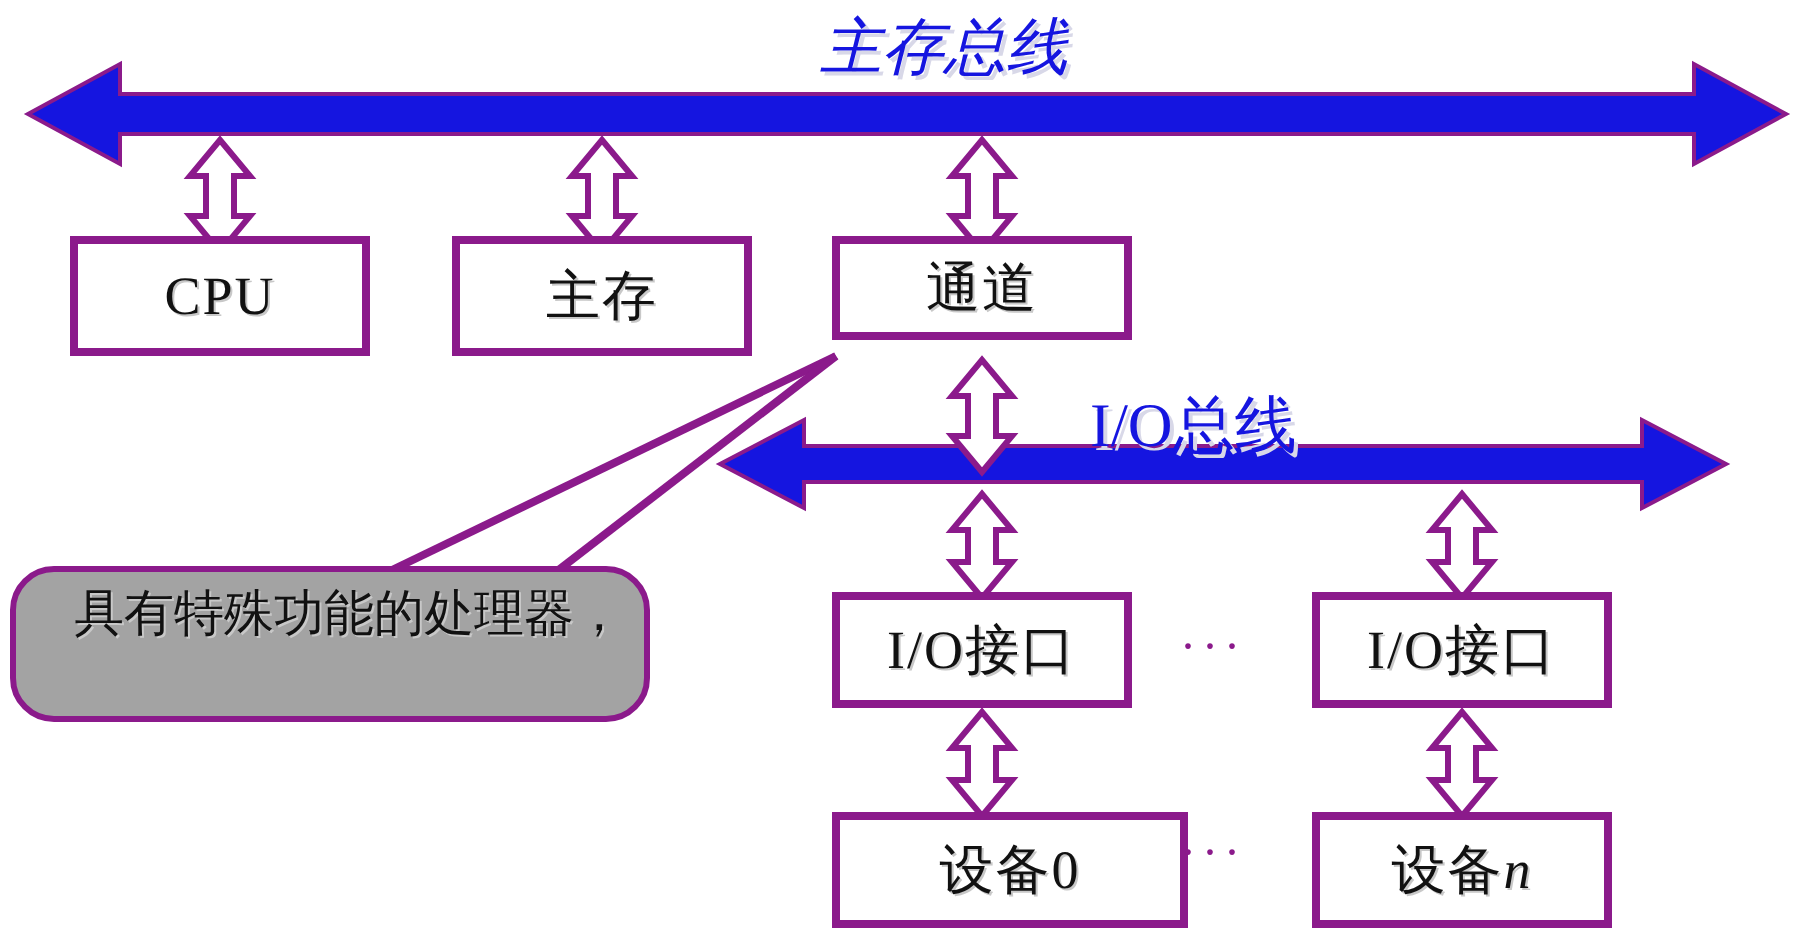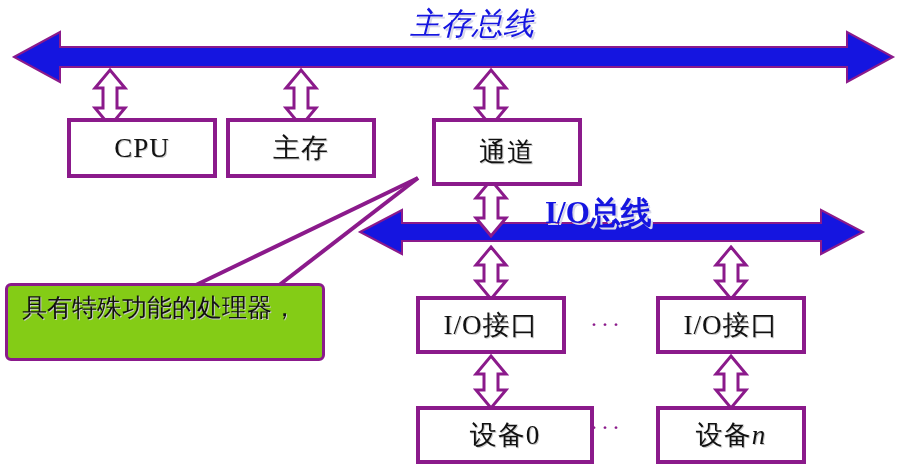--- a/index.html
+++ b/index.html
@@ -45,24 +45,25 @@
     font-size: 31px;
     color: #1515e0;
     white-space: nowrap;
     text-shadow: 2px 2px 0 #d8d8e8;
     z-index: 4;
   }
   .callout {
     position: absolute;
     box-sizing: border-box;
     border: 3px solid #8B1A8B;
-    border-radius: 6px;
-    background: #84cc16;
+    border-radius: 22px;
+    background: #a3a3a3;
     z-index: 5;
     padding: 6px 10px 6px 14px;
+    text-align: right;
   }
   .callout-line {
     font-family: "Liberation Serif", "DejaVu Serif", serif;
     font-size: 25px;
     color: #111111;
     line-height: 1.27;
     white-space: nowrap;
     text-shadow: 1px 1px 0 #c8c8c8;
   }
   .ellipsis {
@@ -122,27 +123,27 @@
     </g>
 
     <g>
       <line x1="418" y1="178" x2="196" y2="285" stroke="#8B1A8B" stroke-width="4"></line>
       <line x1="418" y1="178" x2="278" y2="286" stroke="#8B1A8B" stroke-width="4"></line>
     </g>
   </svg>
 
   <div class="bus-title" style="left:410px; top:3px;font-style:italic;">主存总线</div>
 
-  <div class="bus-title" style="left:545px; top:192px;font-weight:bold;">I/O总线</div>
+  <div class="bus-title" style="left:545px; top:192px;">I/O总线</div>
 
-  <div class="node-box" style="left:35px; top:118px; width:150px; height:60px;margin-left:32px;">CPU</div>
+  <div class="node-box" style="left:35px; top:118px; width:150px; height:60px;">CPU</div>
 
   <div class="node-box" style="left:226px; top:118px; width:150px; height:60px;">主存</div>
 
-  <div class="node-box" style="left:432px; top:118px; width:150px; height:68px;">通道</div>
+  <div class="node-box" style="left:416px; top:118px; width:150px; height:52px;">通道</div>
 
   <div class="node-box" style="left:416px; top:296px; width:150px; height:58px;">I/O接口</div>
 
   <div class="node-box" style="left:656px; top:296px; width:150px; height:58px;">I/O接口</div>
 
   <div class="ellipsis" style="left:590px; top:312px;">···</div>
 
   <div class="node-box" style="left:416px; top:406px; width:178px; height:58px;">
     <span>设备0</span>
   </div>

